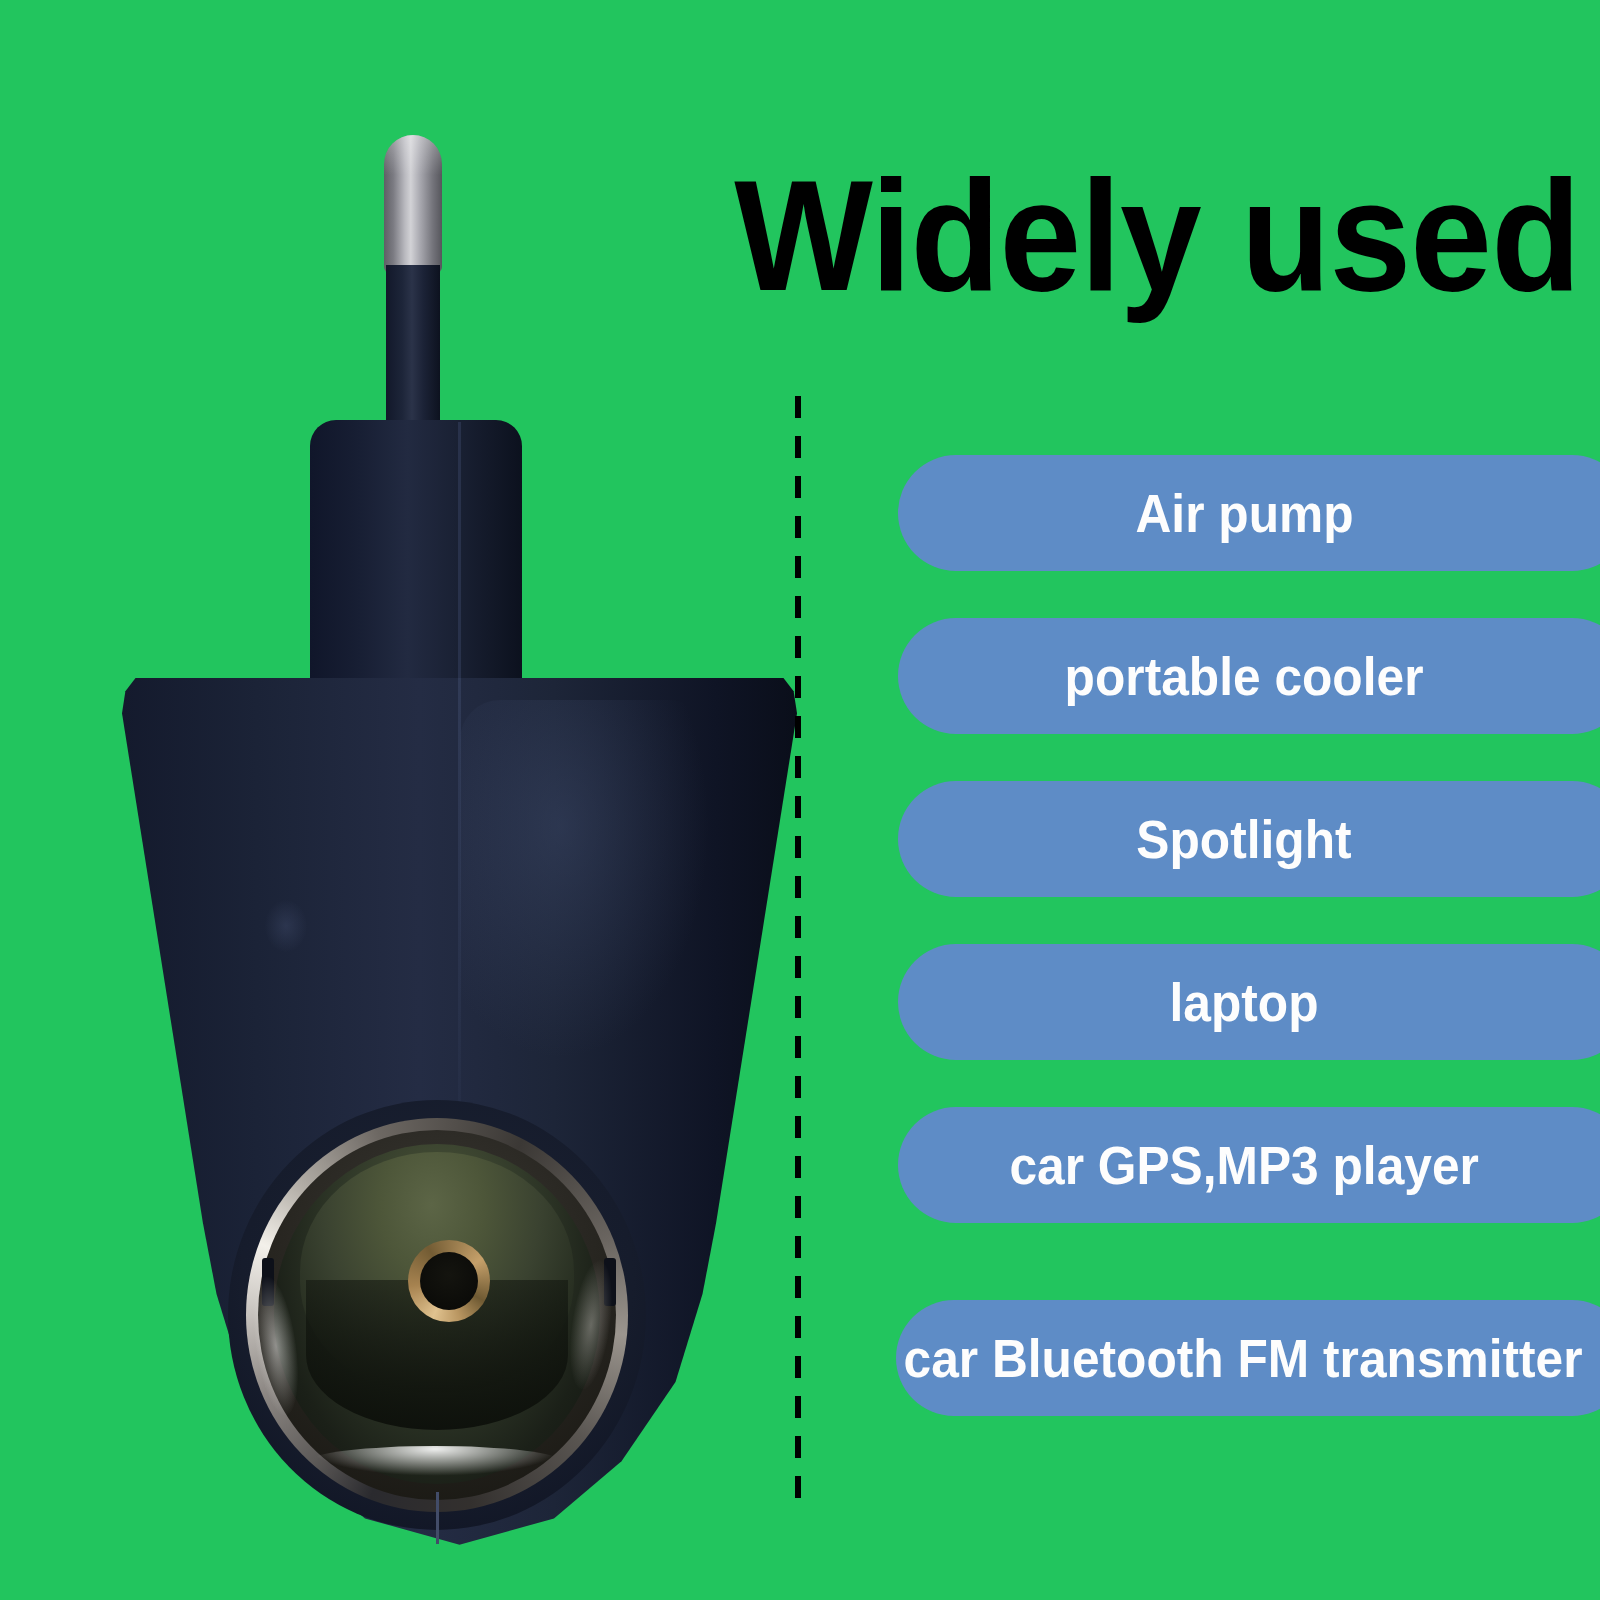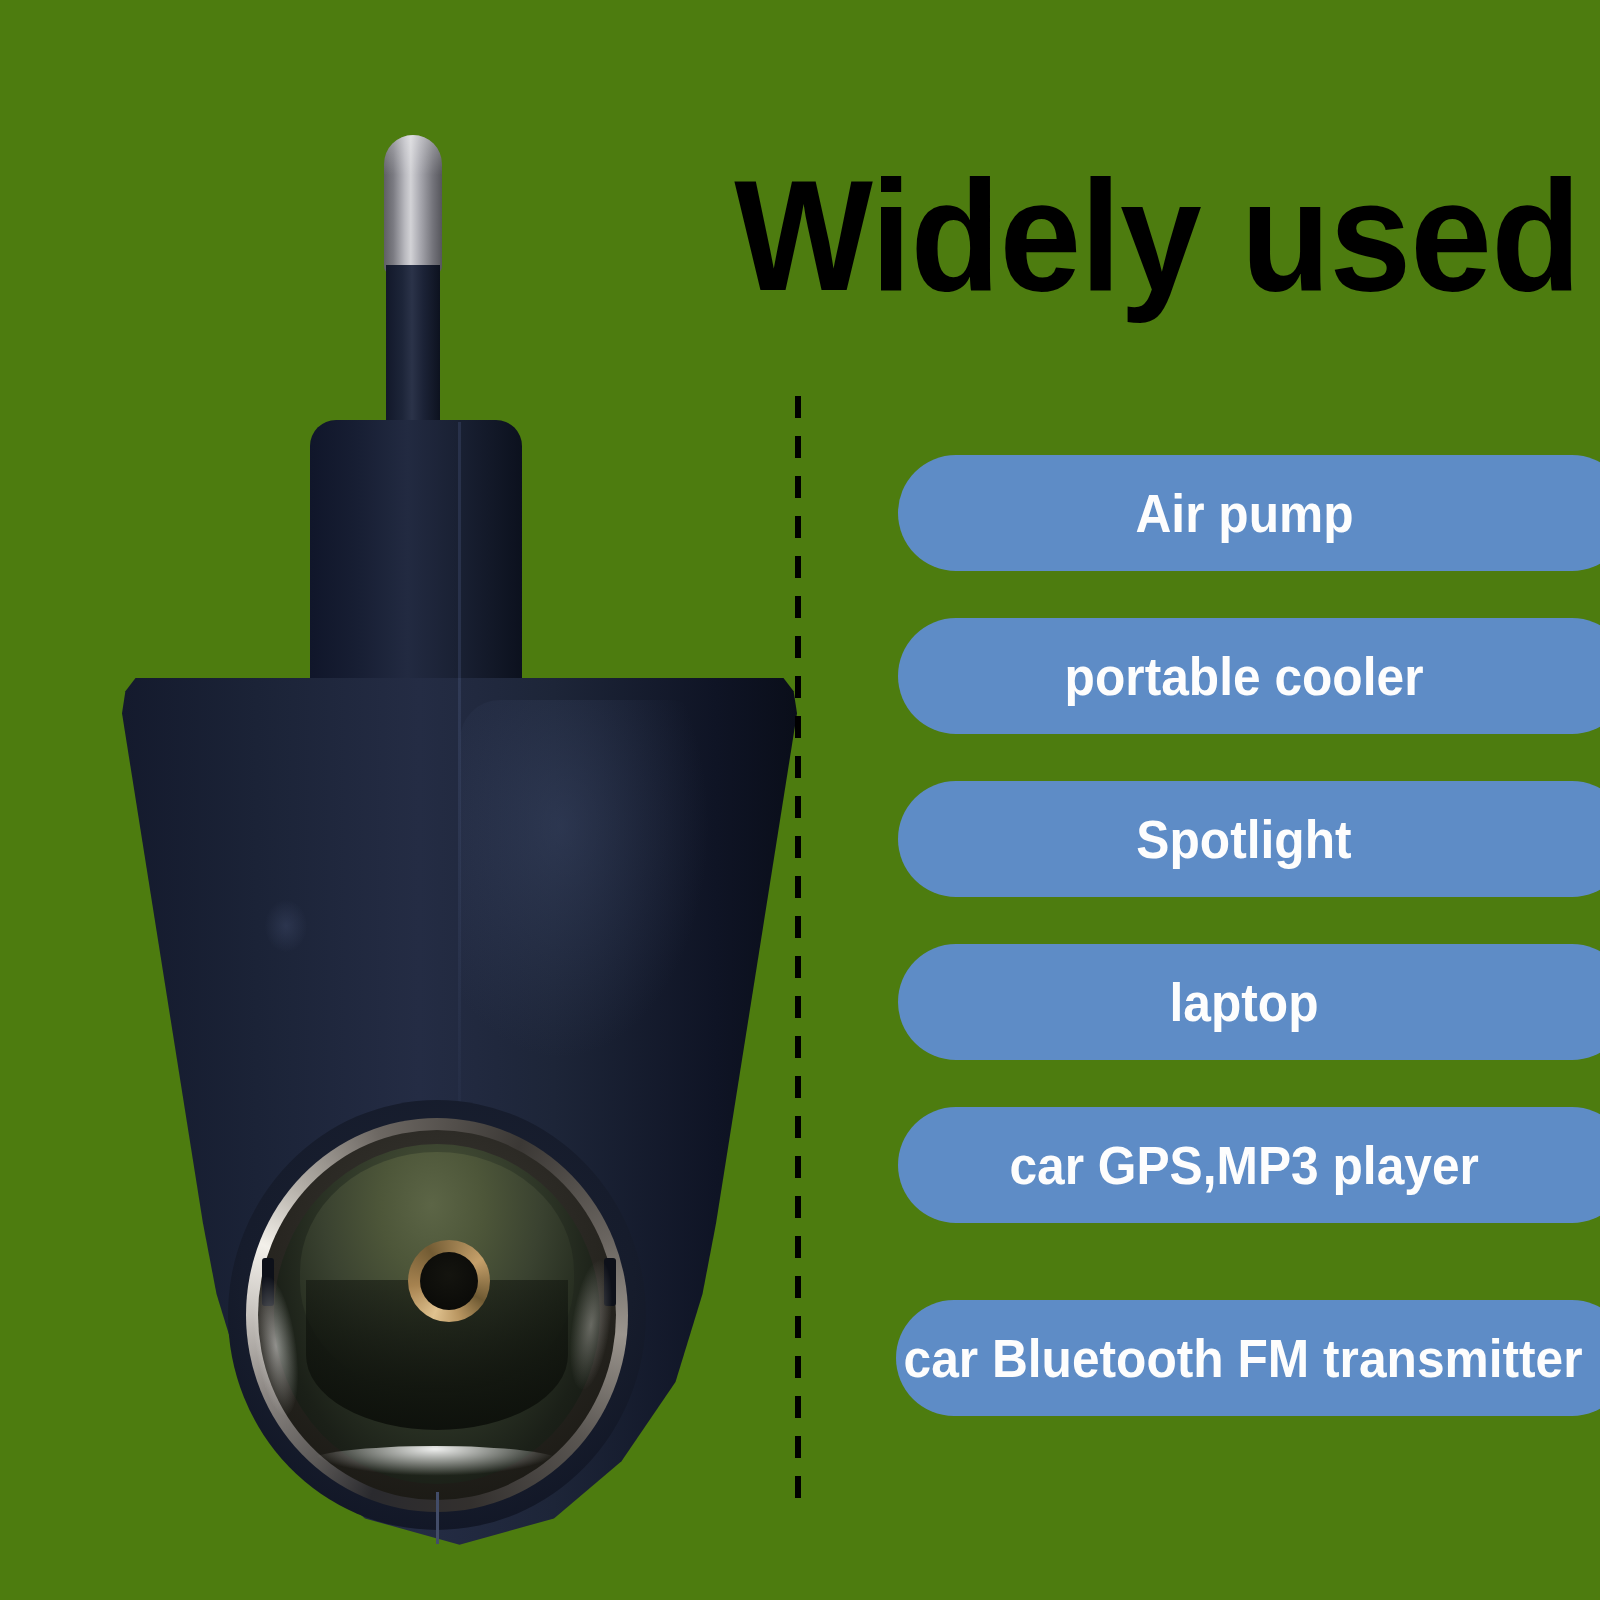--- a/index.html
+++ b/index.html
@@ -4,21 +4,21 @@
 <style>
   html, body {
     margin: 0;
     padding: 0;
     background: #ffffff;
   }
   #page {
     position: relative;
     width: 1600px;
     height: 1600px;
-    background: #4d7c0f;
+    background: #22c55e;
     overflow: hidden;
     font-family: "Liberation Sans", sans-serif;
   }
 
   
   #title {
     position: absolute;
     left: 660px;
     top: 150px;
     width: 920px;

